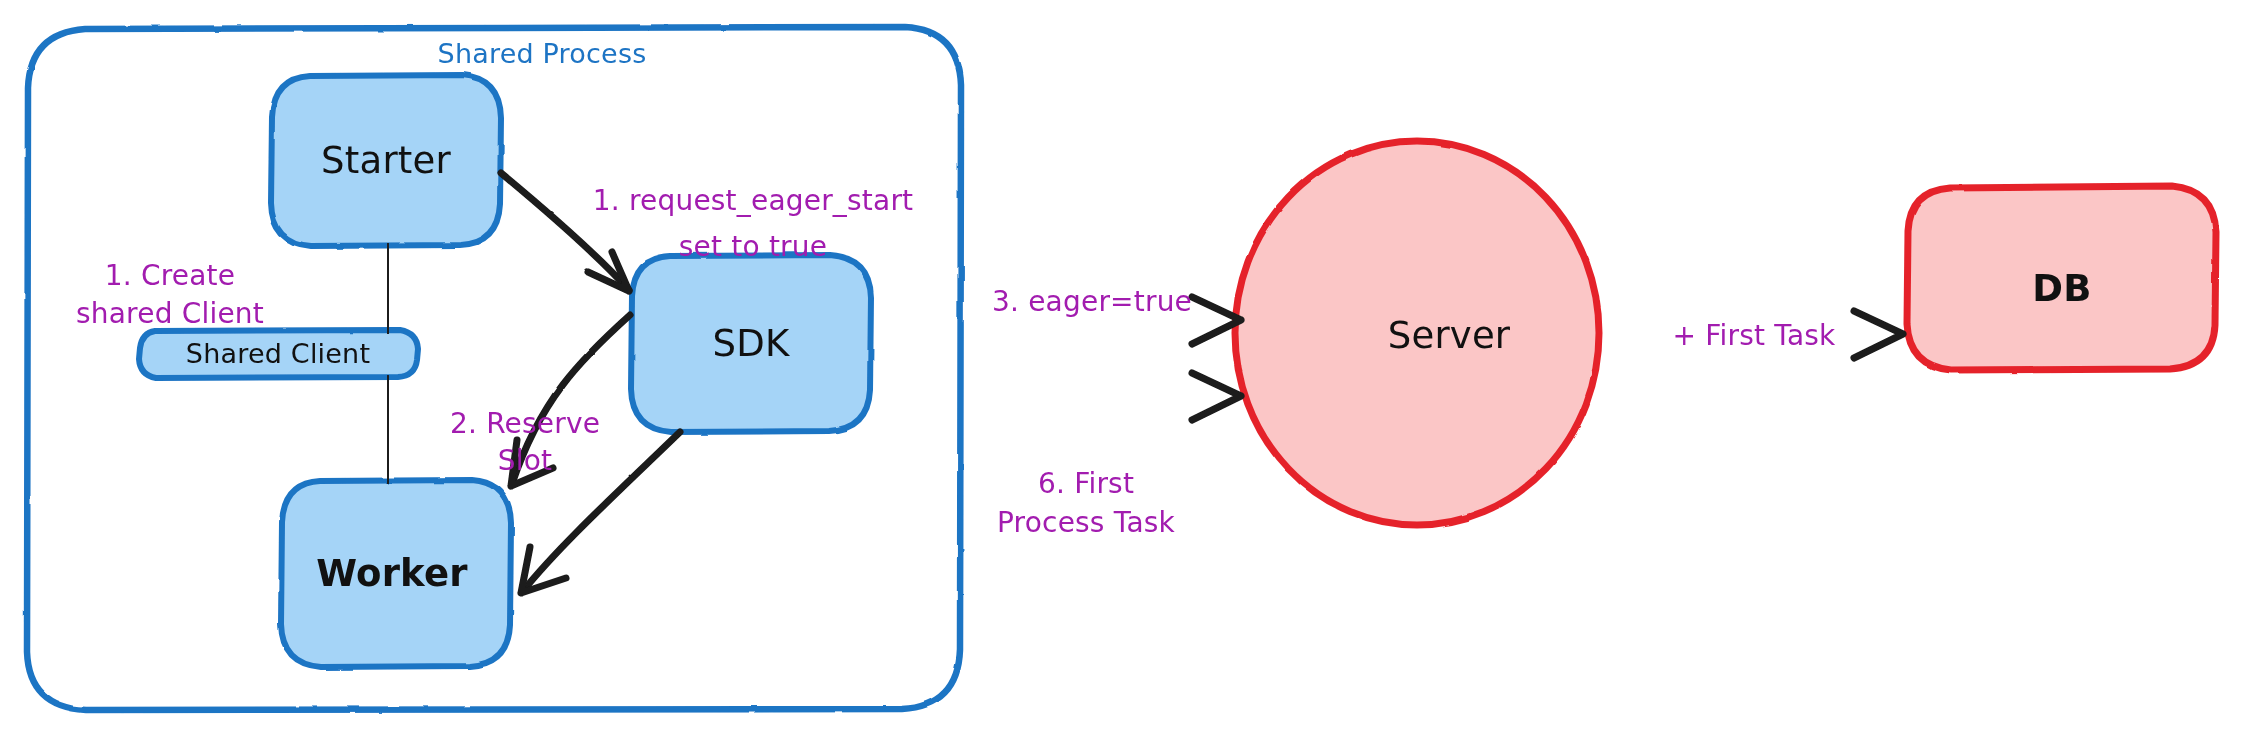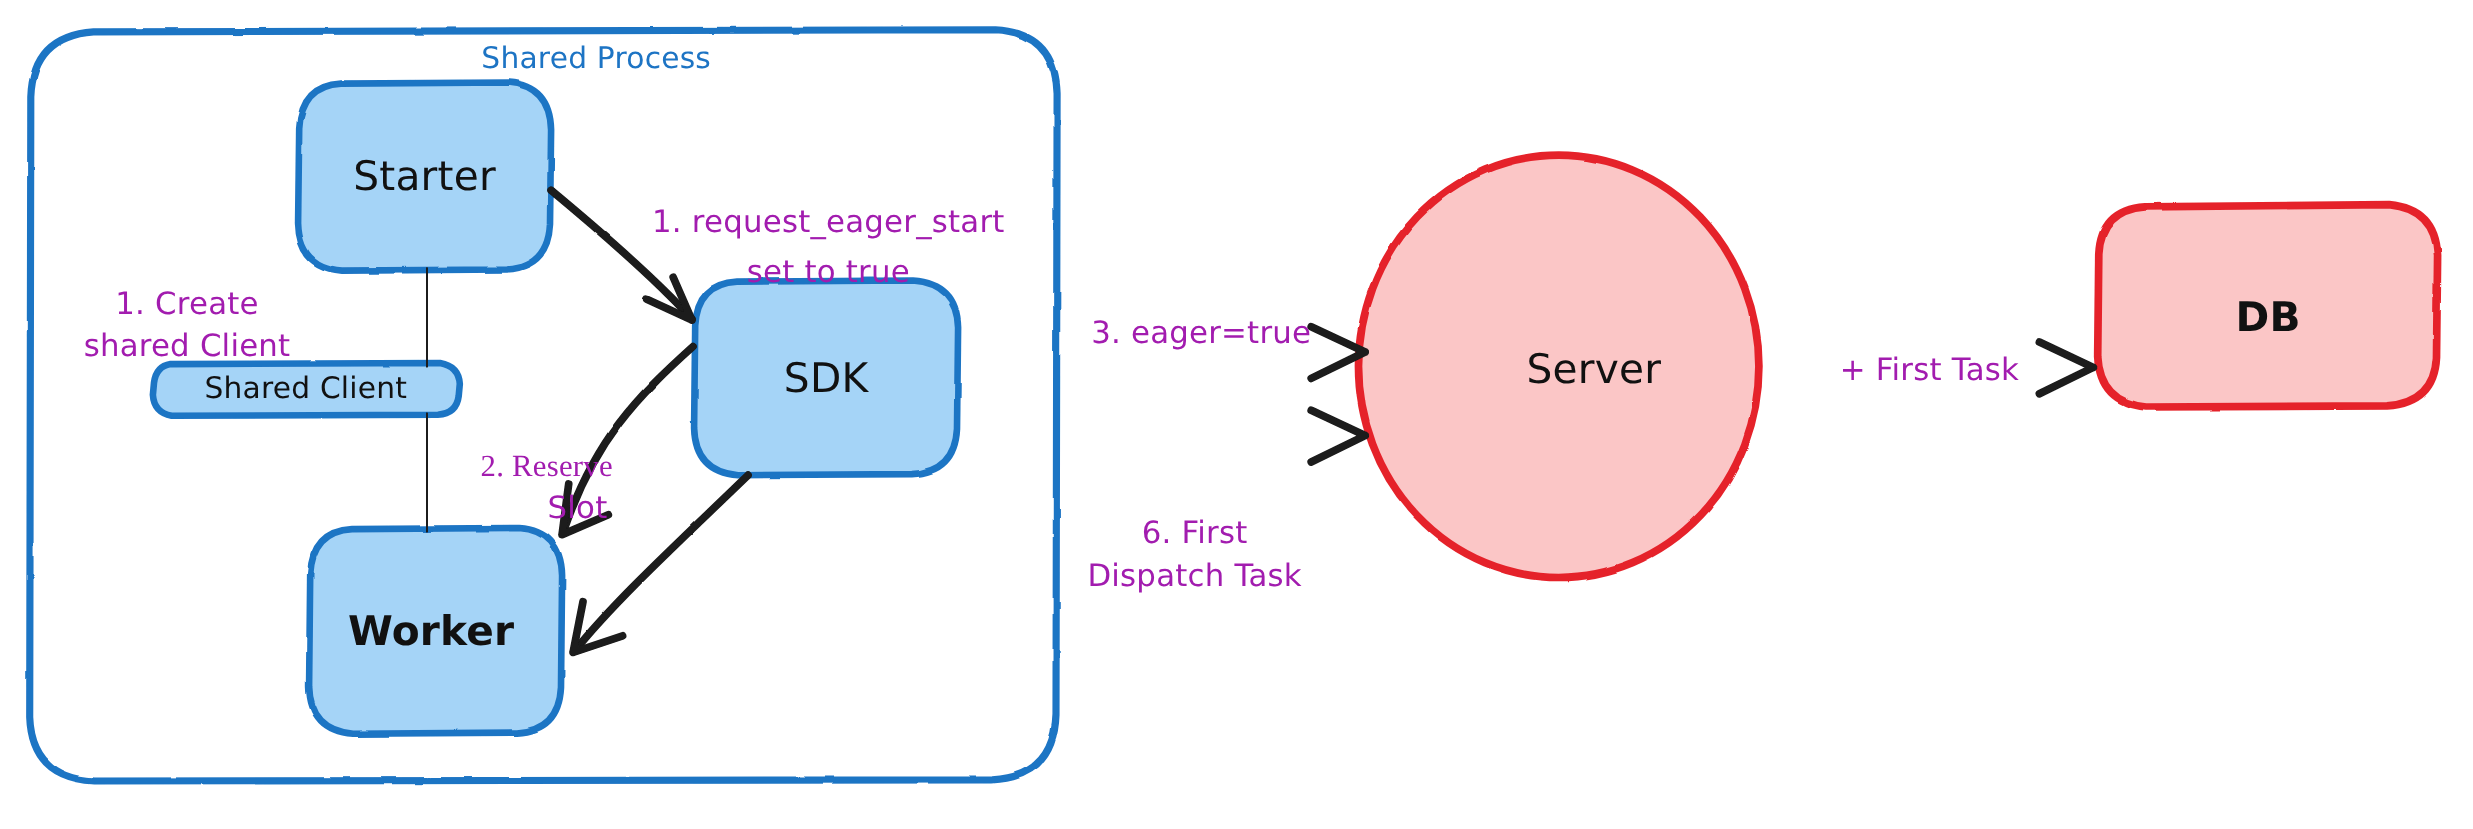--- a/index.html
+++ b/index.html
@@ -111,24 +111,24 @@
   <div class="lbl node-text ctr" style="left:1449px;top:336px;">Server</div>
 
   <div class="lbl node-text ctr" style="left:2062px;top:289px;font-weight:bold;">DB</div>
 
   <div class="lbl edge-text ctr" style="left:170px;top:240px;">1. Create</div>
   <div class="lbl edge-text ctr" style="left:170px;top:278px;">shared Client</div>
 
   <div class="lbl edge-text ctr" style="left:753px;top:165px;">1. request_eager_start</div>
   <div class="lbl edge-text ctr" style="left:753px;top:211px;">set to true</div>
 
-  <div class="lbl edge-text ctr" style="left:497px;top:388px;font-family:Liberation Serif, serif;">2. Reserve</div>
+  <div class="lbl edge-text ctr" style="left:525px;top:388px;">2. Reserve</div>
   <div class="lbl edge-text ctr" style="left:525px;top:425px;">Slot</div>
 
   <div class="lbl edge-text ctr" style="left:1092px;top:266px;">3. eager=true</div>
 
   <div class="lbl edge-text ctr" style="left:1754px;top:300px;">+ First Task</div>
 
   <div class="lbl edge-text ctr" style="left:1086px;top:448px;">6. First</div>
-  <div class="lbl edge-text ctr" style="left:1086px;top:487px;">Dispatch Task</div>
+  <div class="lbl edge-text ctr" style="left:1086px;top:487px;">Process Task</div>
 
 
 </div>
 
 </body></html>

